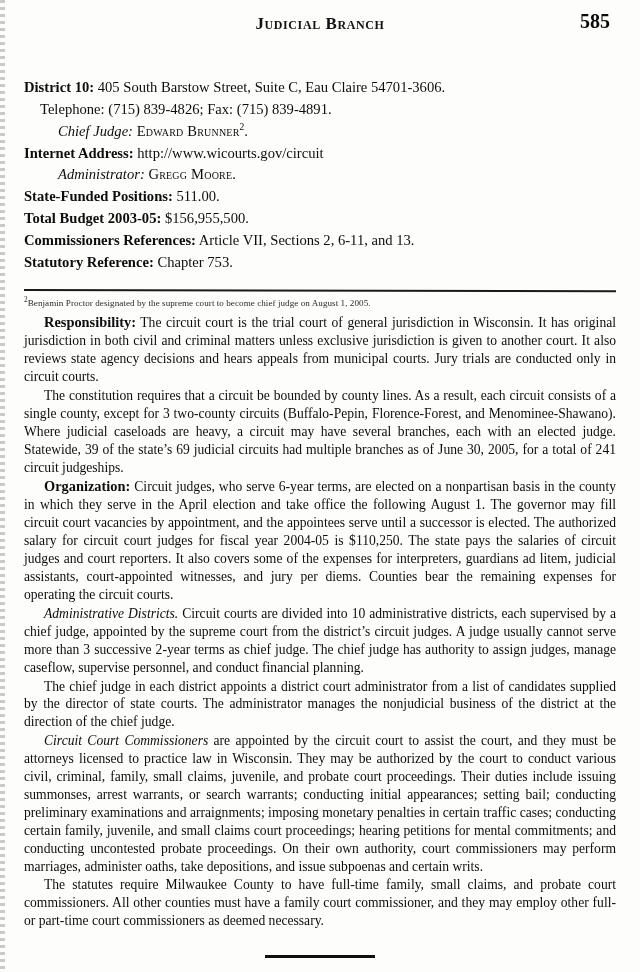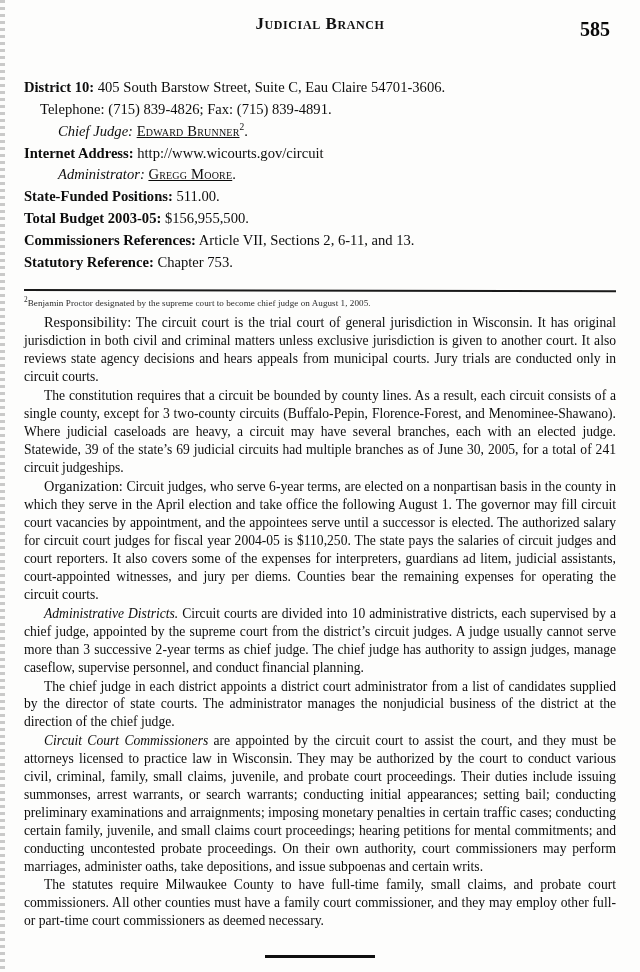--- a/index.html
+++ b/index.html
@@ -53,21 +53,21 @@
     text-align: center;
     font-variant: small-caps;
     font-size: 17px;
     letter-spacing: 0.6px;
     color: #121212;
     font-weight: bold;
   }
   .runhead-folio {
     position: absolute;
     right: 6px;
-    top: 18px;
+    top: 10px;
     font-weight: bold;
     font-size: 20px;
     font-family: "Liberation Serif", "DejaVu Serif", serif;
     color: #0a0a0a;
   }
 
   
   .directory {
     margin-top: 22px;
     font-size: 14.6px;
@@ -76,21 +76,20 @@
   .dir-line {
     margin: 0 0 2px 0;
   }
   .dir-line.indent1 { padding-left: 16px; }
   .dir-line.indent2 { padding-left: 34px; }
   .lbl-bold { font-weight: bold; text-align: right; }
   .lbl-ital { font-style: italic; }
   .smallcaps {
     font-variant: small-caps;
     letter-spacing: 0.2px;
-    text-decoration: underline;
   }
   sup.fn {
     font-size: 9.5px;
     vertical-align: super;
     line-height: 0;
   }
 
   
   .fn-rule {
     margin: 16px 0 0 0;
@@ -123,21 +122,21 @@
     font-size: 13.6px;
     line-height: 1.318;
     text-align: justify;
     text-justify: inter-word;
     hyphens: none;
   }
   .prose p {
     margin: 0 0 1px 0;
     text-indent: 20px;
   }
-  .run-bold { font-weight: normal; font-size: 14.4px; }
+  .run-bold { font-weight: bold; font-size: 14.4px; }
   .run-ital { font-style: italic; }
 
   
   .foot-rule {
     position: absolute;
     left: 50%;
     transform: translateX(-50%);
     bottom: 14px;
     width: 110px;
     height: 3px;

